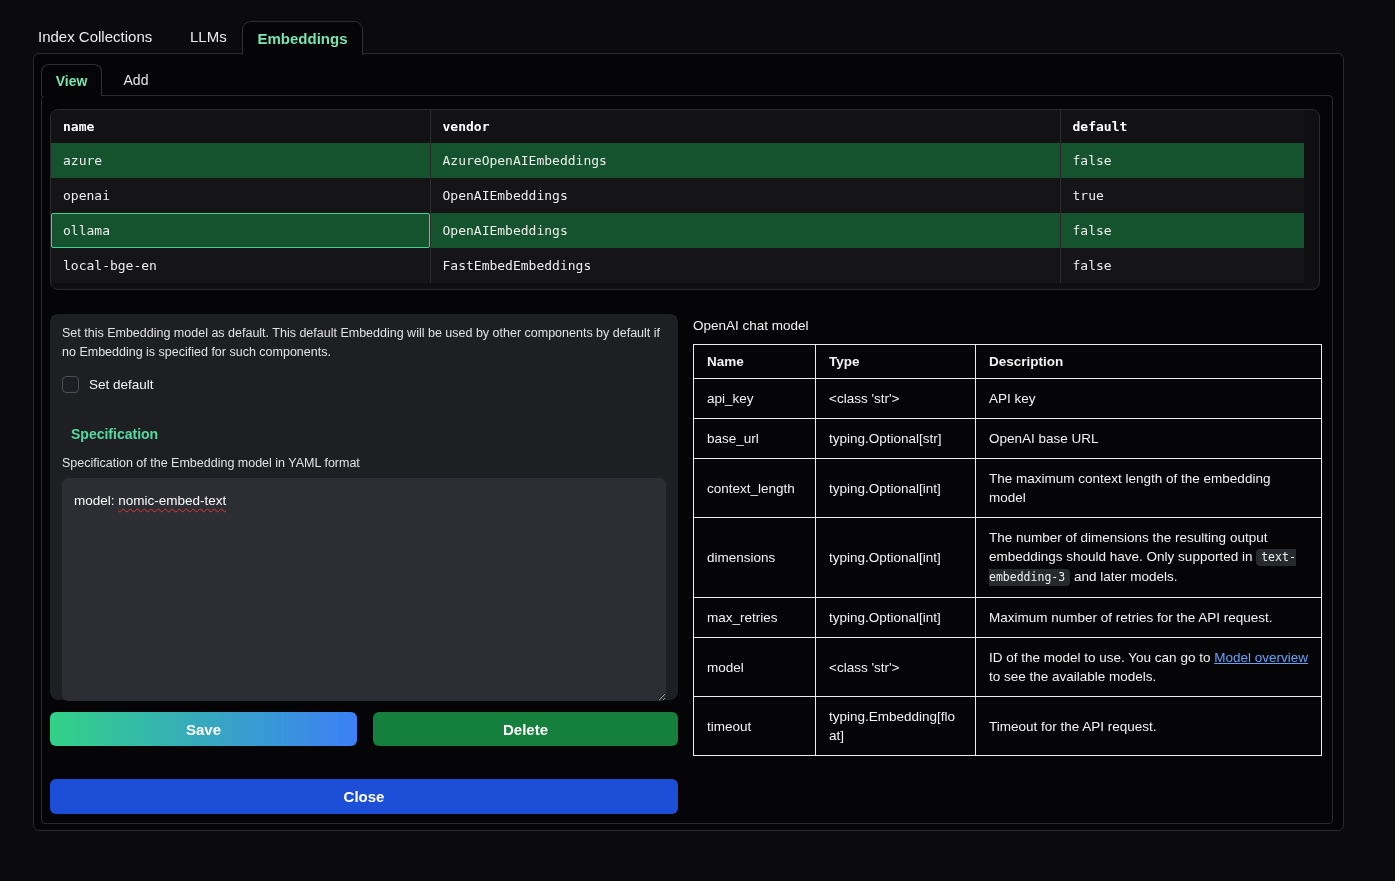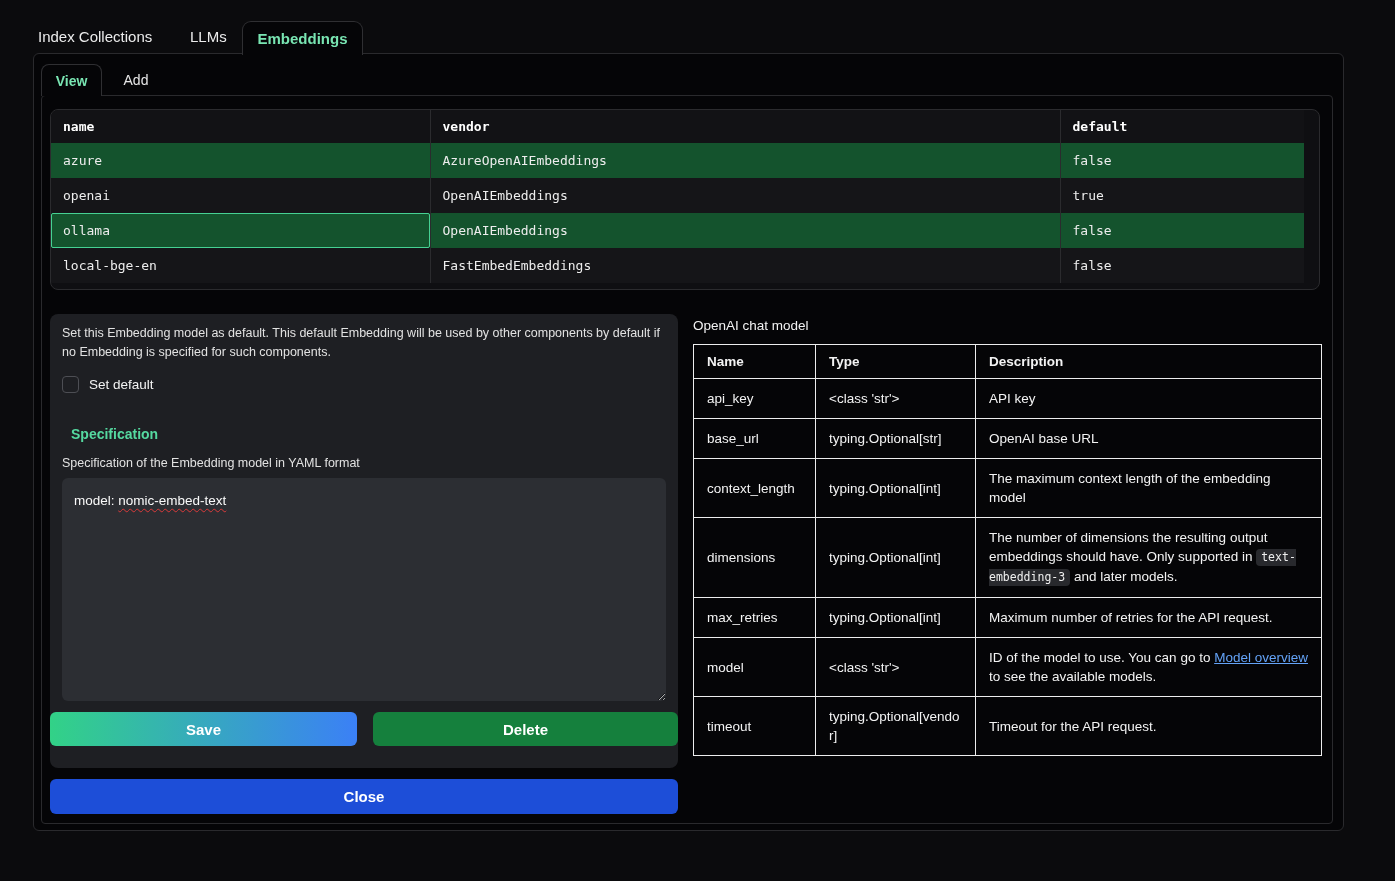--- a/index.html
+++ b/index.html
@@ -69,21 +69,21 @@
   .emb-table th:nth-child(2), .emb-table td:nth-child(2),
   .emb-table th:nth-child(3), .emb-table td:nth-child(3) {
     border-left:1px solid #2b2b2e;
   }
   .emb-table tbody tr.light { background:#14532d; }
   .emb-table tbody tr.dark  { background:#151518; }
   .emb-table td.selected { outline:1px solid #46d193; outline-offset:-1px; border-radius:2px; }
 
   
   .left-panel {
-    position:absolute; left:8px; top:218px; width:628px; height:454px;
+    position:absolute; left:8px; top:218px; width:628px; height:386px;
     background:#1e1f23; border-radius:8px; padding:10px 12px;
   }
   .default-desc { font-size:12.5px; line-height:19px; color:#e2e2e2; max-width:600px; }
   .checkbox-row { margin-top:13px; display:flex; align-items:center; height:18px; }
   .checkbox {
     width:17px; height:17px; border:1px solid #4d4e54; border-radius:4px;
     background:transparent; flex:0 0 auto;
   }
   .checkbox-label { margin-left:10px; font-size:13.5px; color:#f4f4f4; }
   .spec-heading { margin:33px 0 0 9px; font-size:14px; font-weight:bold; color:#55d9a0; }
@@ -239,21 +239,21 @@
               <td>typing.Optional[int]</td>
               <td><span>Maximum number of retries for the API request.</span></td>
             </tr>
             <tr>
               <td>model</td>
               <td>&lt;class 'str'&gt;</td>
               <td><span>ID of the model to use. You can go to </span><a class="doc-link" href="#">Model overview</a><span> to see the available models.</span></td>
             </tr>
             <tr>
               <td>timeout</td>
-              <td>typing.Optional[vendor]</td>
+              <td>typing.Embedding[float]</td>
               <td><span>Timeout for the API request.</span></td>
             </tr>
           </tbody>
       </table>
     </div>
 
   </div>
 </div>
 
 </body></html>

